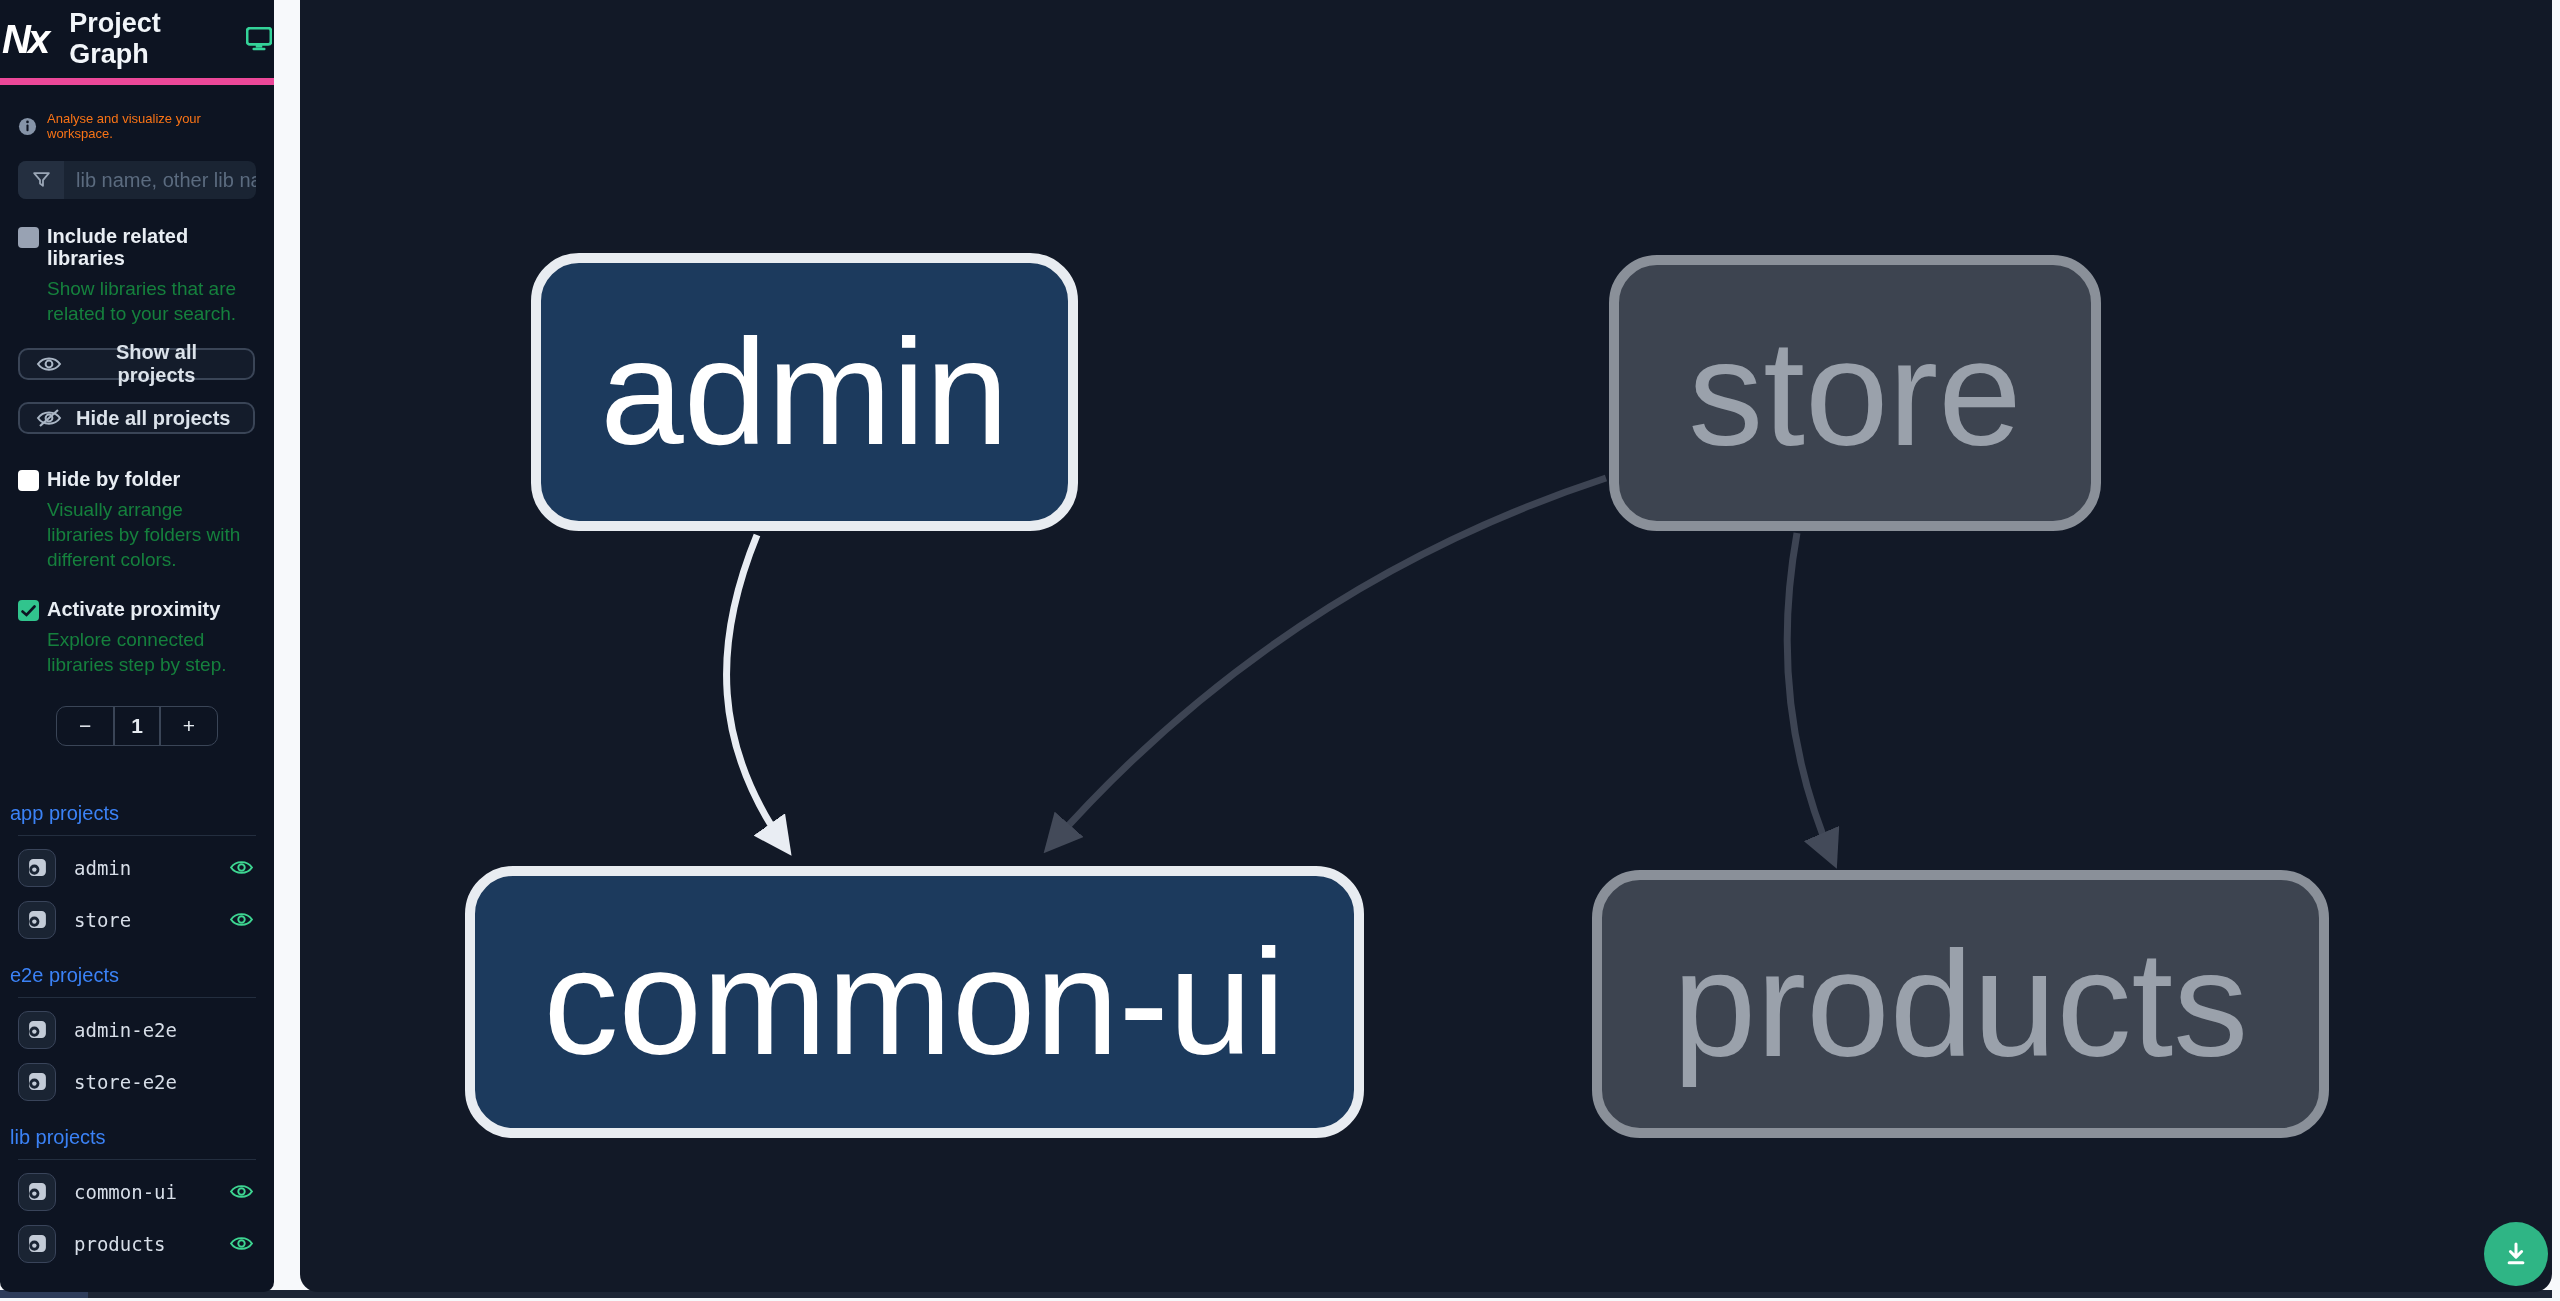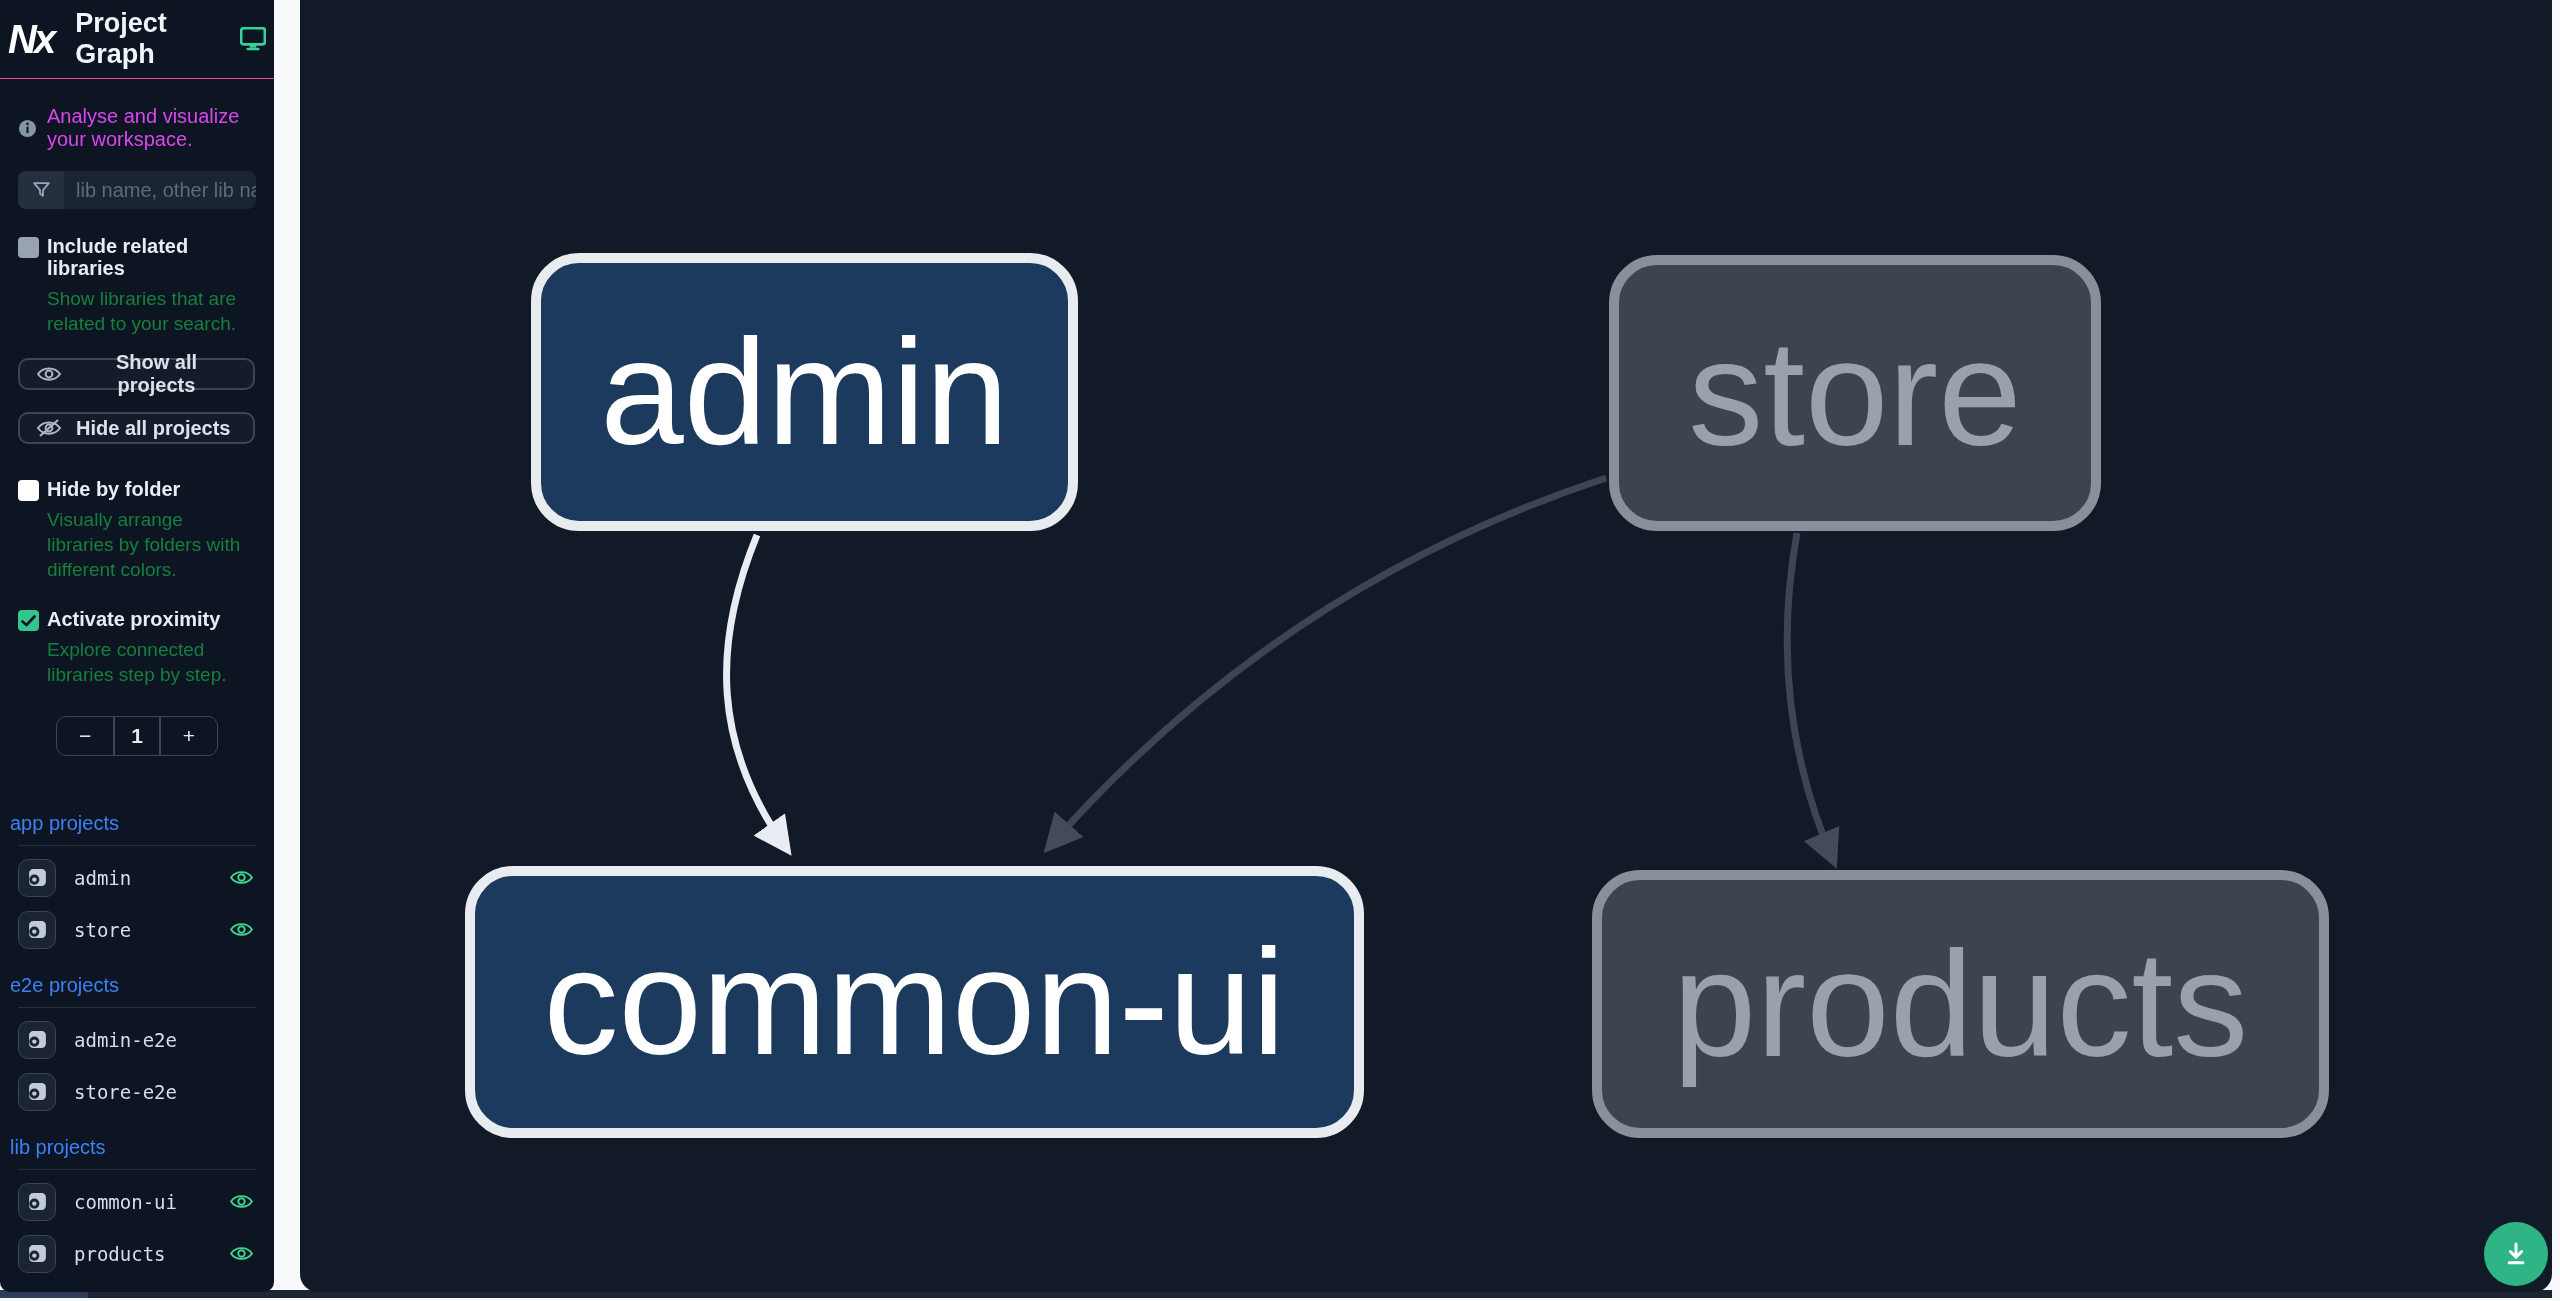--- a/index.html
+++ b/index.html
@@ -11,25 +11,25 @@
   }
   
   .bottombar{position:absolute;left:0;top:1290px;width:2552px;height:8px;background:#1d2534;z-index:0;}
   .bottombar .thumb{position:absolute;left:0;top:0;width:88px;height:8px;background:#2e3c5a;}
   
   .sidebar{
     position:absolute;left:0;top:0;width:274px;height:1292px;
     background:#0d1422;z-index:2;border-radius:0 0 10px 10px;overflow:hidden;
     color:#e8edf3;
   }
-  .side-header{height:78px;display:flex;align-items:center;padding:0 8px;border-bottom:1px solid #ec4899;}
+  .side-header{height:78px;display:flex;align-items:center;padding:0 2px;border-bottom:7px solid #ec4899;}
   .nx-logo{font-weight:800;font-size:40px;letter-spacing:-3px;color:#ffffff;font-style:italic;margin-right:22px;}
   .side-title{font-weight:700;font-size:27px;color:#f1f5f9;margin-right:20px;}
   .tagline-row{display:flex;align-items:center;gap:10px;padding:26px 18px 0 18px;}
-  .tagline{font-size:20px;color:#d946ef;}
+  .tagline{font-size:13px;color:#f97316;}
   
   .searchbox{margin:20px 18px 0 18px;height:38px;display:flex;border-radius:8px;overflow:hidden;background:#1a2433;}
   .search-iconcell{width:46px;background:#242f40;display:flex;align-items:center;justify-content:center;flex:none;}
   .searchbox input{flex:1;background:transparent;border:none;outline:none;color:#cbd5e1;font-size:20px;padding:0 12px;font-family:"Liberation Sans",sans-serif;}
   .searchbox input::placeholder{color:#5b6b7f;}
   
   .opt{display:flex;align-items:flex-start;padding:0 18px;margin-top:26px;}
   .cbx{width:21px;height:21px;border-radius:4px;flex:none;margin-top:2px;display:flex;align-items:center;justify-content:center;}
   .cbx.gray{background:#98a2b3;}
   .cbx.white{background:#ffffff;}

